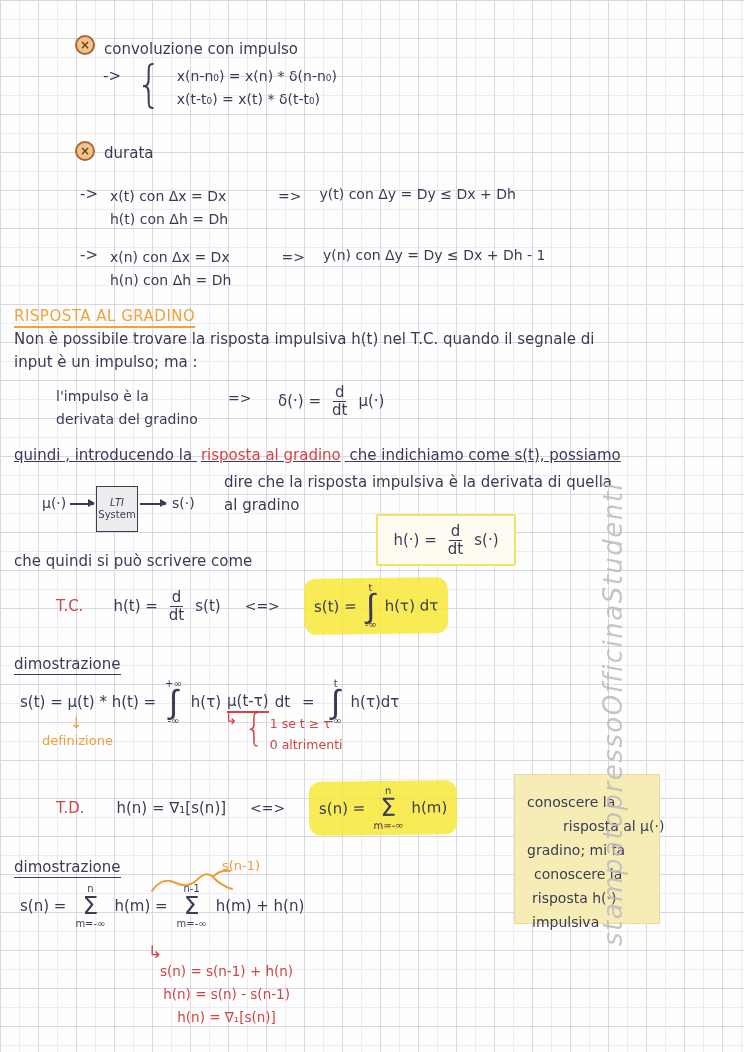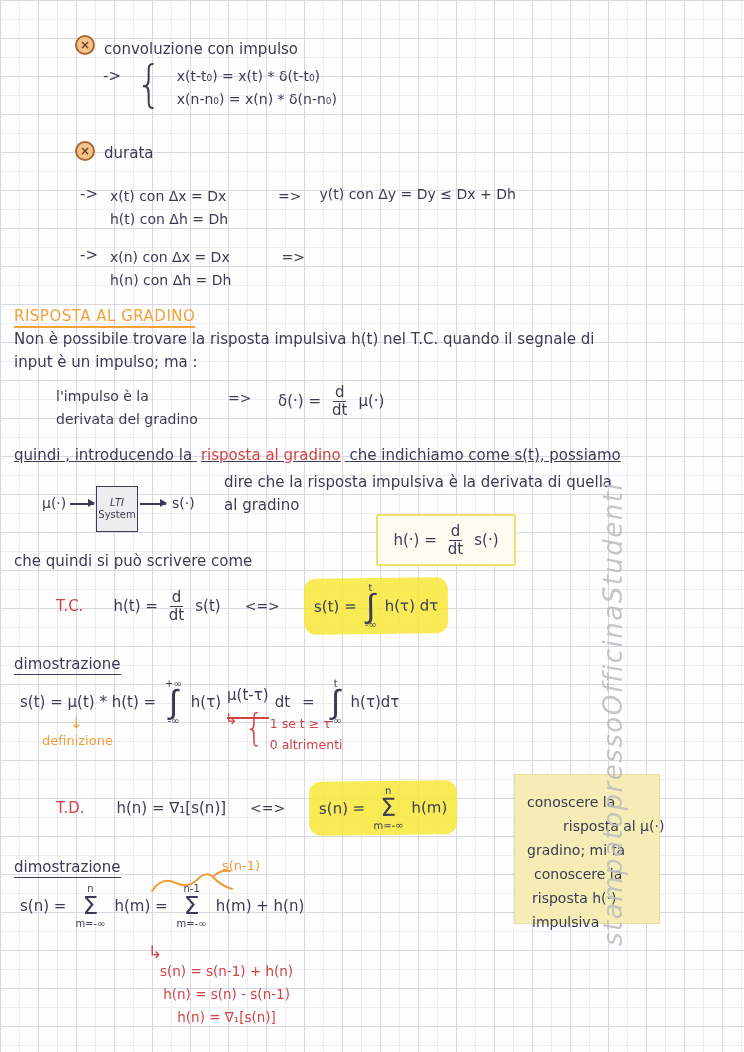--- a/index.html
+++ b/index.html
@@ -34,39 +34,39 @@
   .frac .num{border-bottom:1.6px solid currentColor;padding:0 2px;}
   .bigop{display:inline-flex;flex-direction:column;align-items:center;vertical-align:middle;line-height:1;margin:0 3px;}
   .bigop .lim{font-size:10px;line-height:1.1;}
   .op-int{font-size:33px;line-height:.8;font-weight:300;}
   .op-sum{font-size:25px;line-height:.95;}
   .hl{background:rgba(247,231,56,.85);border-radius:12px;padding:4px 10px;display:inline-flex;align-items:center;gap:5px;transform:rotate(-.6deg);}
   .fbox{background:#fefcf0;border:2px solid #efe269;border-radius:2px;display:flex;align-items:center;justify-content:center;}
   .sticky{background:#f6ecb6;box-shadow:0 0 0 1px #e9dc9a inset;z-index:2;}
   .sticky div{line-height:24px;font-size:14px;}
   .watermark{writing-mode:vertical-rl;transform:rotate(180deg);color:#bcbcbc;font-style:italic;font-size:26px;letter-spacing:1.5px;z-index:3;opacity:.85;}
-  .u-red{border-bottom:2px solid #d24343;padding-bottom:13px;}
+  .u-red{border-bottom:2px solid #d24343;padding-bottom:1px;}
   .ltibox{width:42px;height:46px;background:#ededed;border:1.6px solid #3b3b55;box-sizing:border-box;
           display:flex;flex-direction:column;align-items:center;justify-content:center;line-height:1.2;}
   .harrow{position:absolute;height:1.6px;background:#3b3b55;}
   .harrow::after{content:"";position:absolute;right:-1px;top:-4px;border-left:7px solid #3b3b55;border-top:4px solid transparent;border-bottom:4px solid transparent;}
 </style>
 </head>
 <body>
 
 <div class="abs watermark" style="left:598px;top:522px;height:424px;">stampatopressoOfficinaStudenti</div>
 
 <div class="abs bullet" style="left:75px;top:35px;">×</div>
 <div class="abs fs15" style="left:104px;top:40px;">convoluzione con impulso</div>
 <div class="abs row" style="left:103px;top:62px;">
   <span class="fs15" style="margin-top:5px;">-&gt;</span>
   <span class="brace">{</span>
   <div class="stack fs14" style="margin-top:3px;">
+    <div>x(n-n₀) = x(n) * δ(n-n₀)</div>
     <div>x(t-t₀) = x(t) * δ(t-t₀)</div>
-    <div>x(n-n₀) = x(n) * δ(n-n₀)</div>
   </div>
 </div>
 
 <div class="abs bullet" style="left:75px;top:141px;">×</div>
 <div class="abs fs15" style="left:104px;top:144px;">durata</div>
 
 <div class="abs row" style="left:80px;top:185px;">
   <span class="fs15">-&gt;</span>
   <div class="stack fs14">
     <div>x(t) con Δx = Dx</div>
@@ -76,20 +76,21 @@
   <span class="fs14" style="margin-top:1px;">y(t) con Δy = Dy ≤ Dx + Dh</span>
 </div>
 
 <div class="abs row" style="left:80px;top:246px;">
   <span class="fs15">-&gt;</span>
   <div class="stack fs14">
     <div>x(n) con Δx = Dx</div>
     <div>h(n) con Δh = Dh</div>
   </div>
   <span class="fs14" style="margin:3px 6px 0 38px;">=&gt;</span>
+  <span class="fs14" style="margin-top:1px;">y(n) con Δy = Dy ≤ Dx + Dh - 1</span>
 </div>
 
 <div class="abs heading-o" style="left:14px;top:307px;">RISPOSTA AL GRADINO</div>
 <div class="abs fs15" style="left:14px;top:330px;">Non è possibile trovare la risposta impulsiva h(t) nel T.C. quando il segnale di</div>
 <div class="abs fs15" style="left:14px;top:353px;">input è un impulso; ma :</div>
 
 <div class="abs stack fs14" style="left:56px;top:385px;">
   <div>l'impulso è la</div>
   <div>derivata del gradino</div>
 </div>

